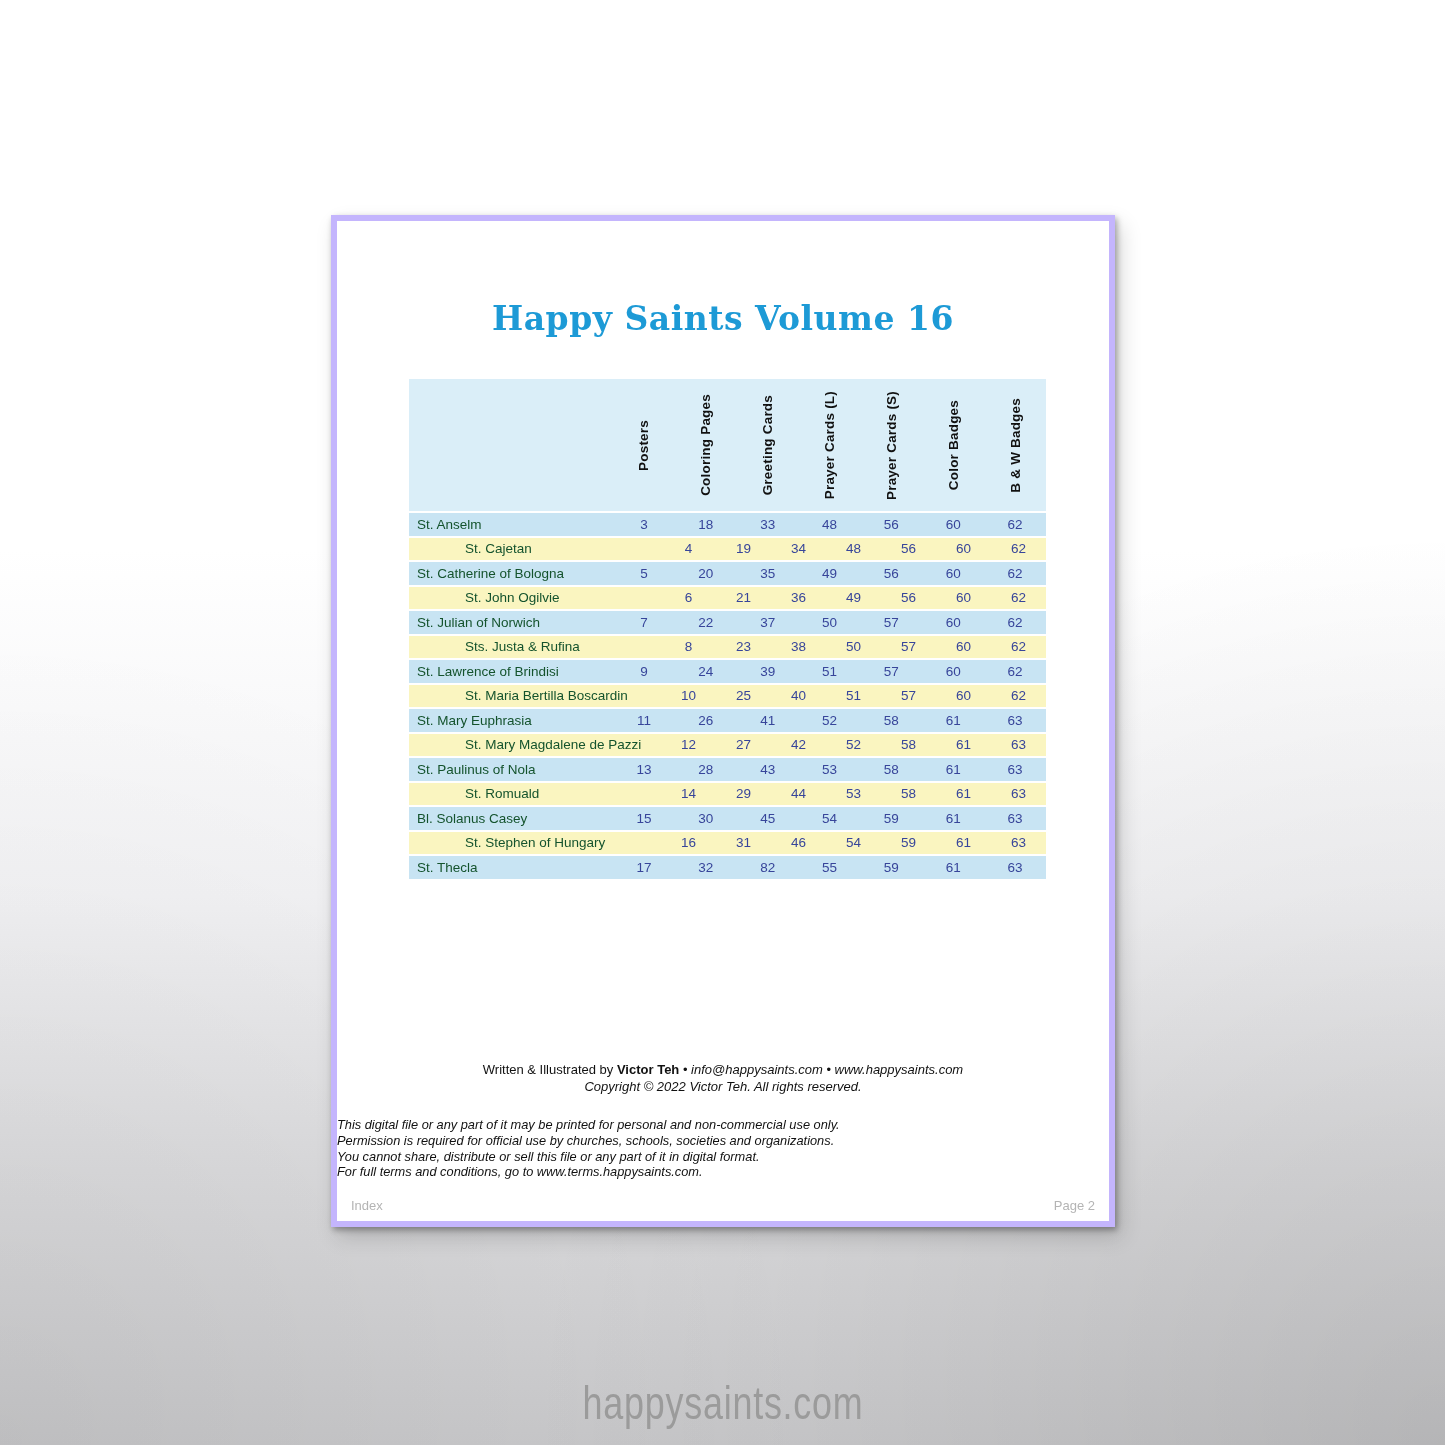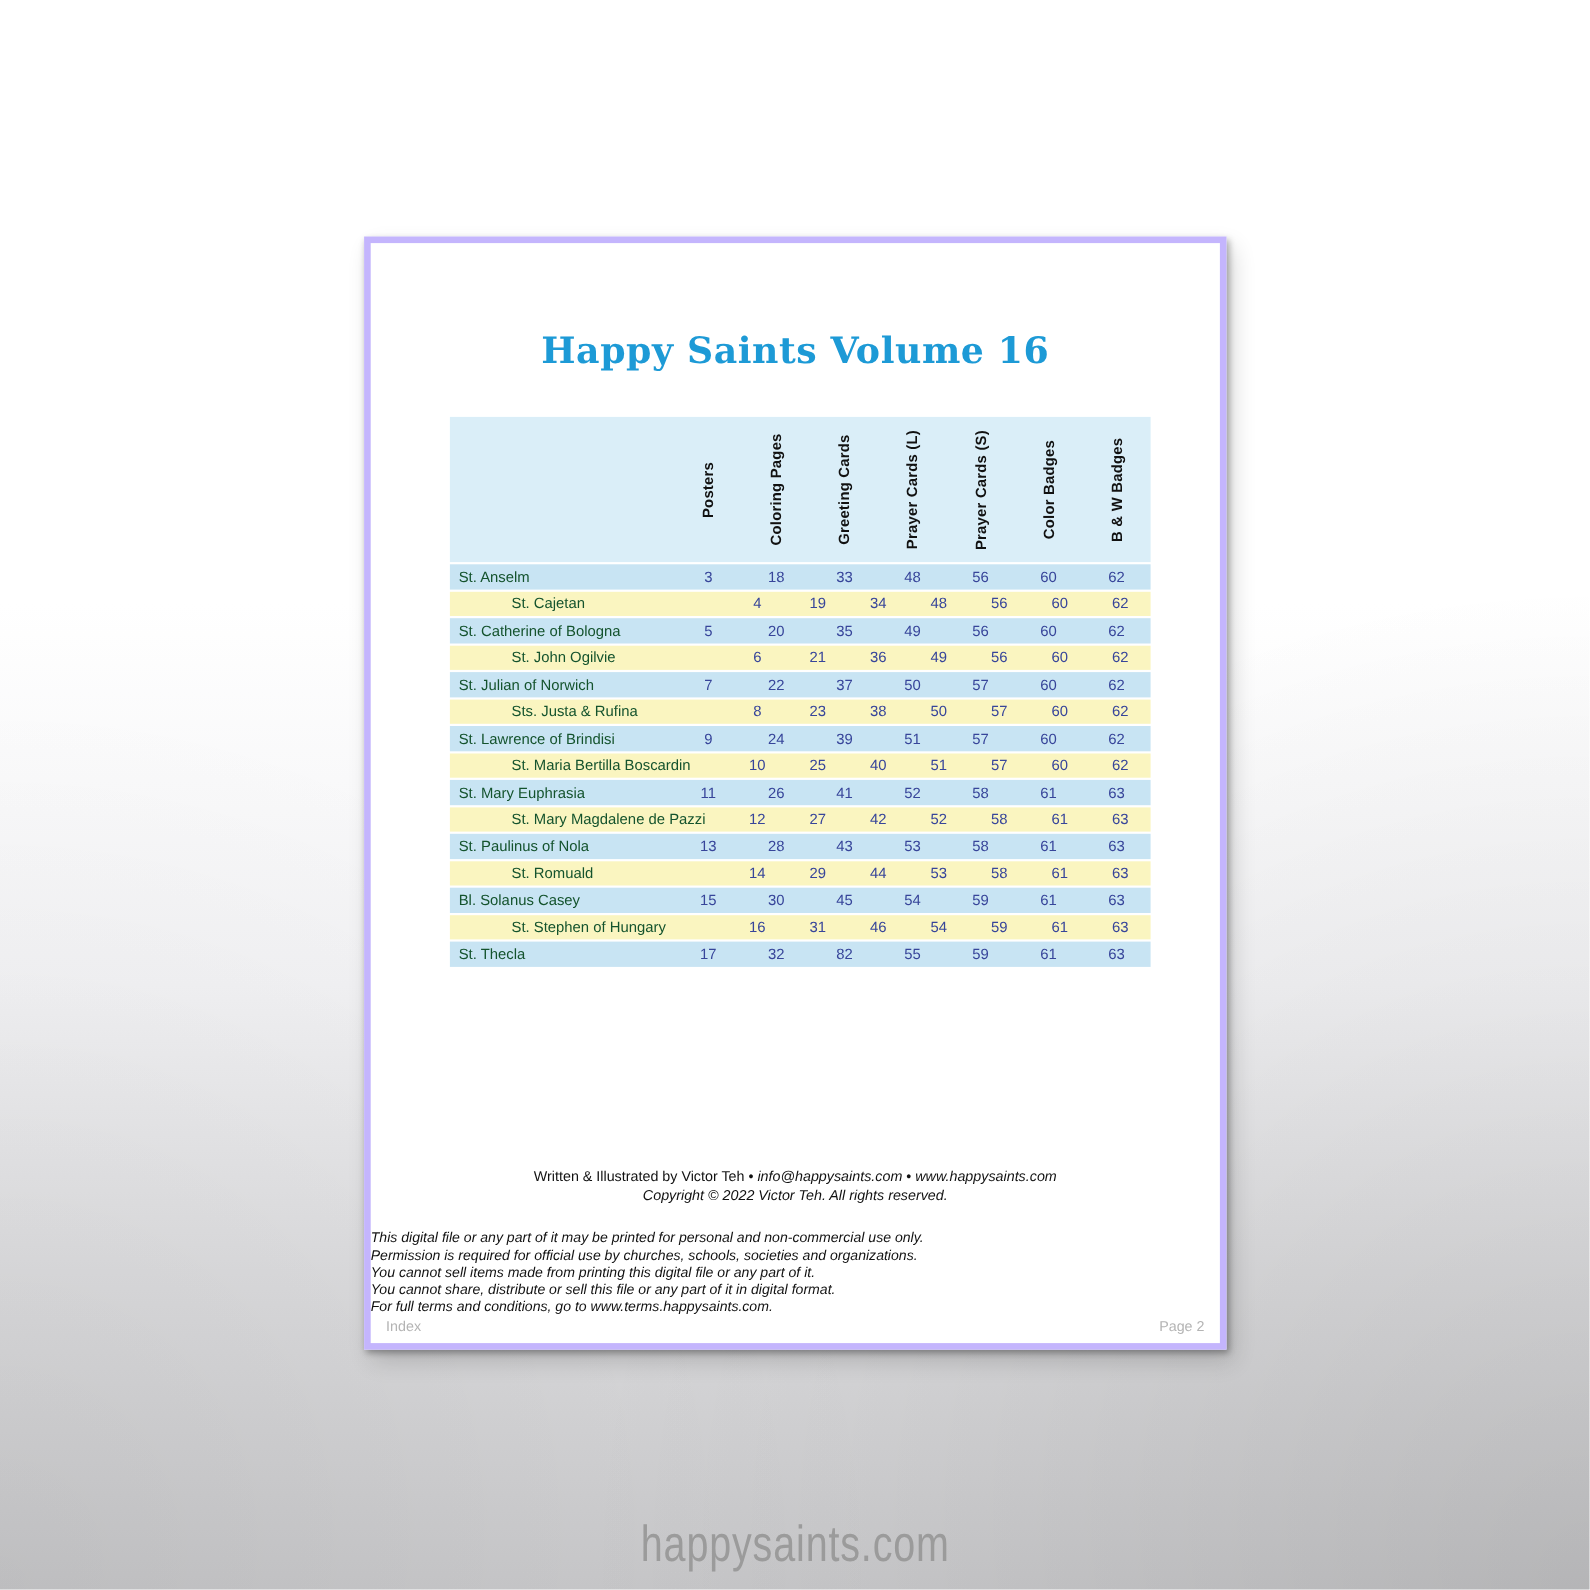--- a/index.html
+++ b/index.html
@@ -72,21 +72,21 @@
   .trow .cell-num { color: #37459a; }
 
   .credits {
     position: absolute;
     top: 841px; left: 0; width: 100%;
     text-align: center;
     font-size: 13px;
     line-height: 16.5px;
     color: #111111;
   }
-  .credits .bold { font-weight: normal; }
+  .credits .bold { font-weight: bold; }
   .credits .it { font-style: italic; }
 
   .terms {
     position: absolute;
     top: 896px; left: 0; width: 100%;
     text-align: left;
     font-style: italic;
     font-size: 12.8px;
     line-height: 15.8px;
     color: #111111;
@@ -300,21 +300,20 @@
     </div>
 
     <div class="credits">
       <p><span>Written &amp; Illustrated by </span><span class="bold">Victor Teh</span><span> • </span><span class="it">info@happysaints.com</span><span> • </span><span class="it">www.happysaints.com</span></p>
       <p class="it">Copyright © 2022 Victor Teh. All rights reserved.</p>
     </div>
 
     <div class="terms">
       <p>This digital file or any part of it may be printed for personal and non-commercial use only.</p>
       <p>Permission is required for official use by churches, schools, societies and organizations.</p>
-      <p>You cannot sell items made from printing this digital file or any part of it.</p>
       <p>You cannot share, distribute or sell this file or any part of it in digital format.</p>
       <p>For full terms and conditions, go to www.terms.happysaints.com.</p>
     </div>
 
     <div class="corner corner-left">Index</div>
     <div class="corner corner-right">Page 2</div>
 
   </div>
 
   <div class="watermark">happysaints.com</div>

